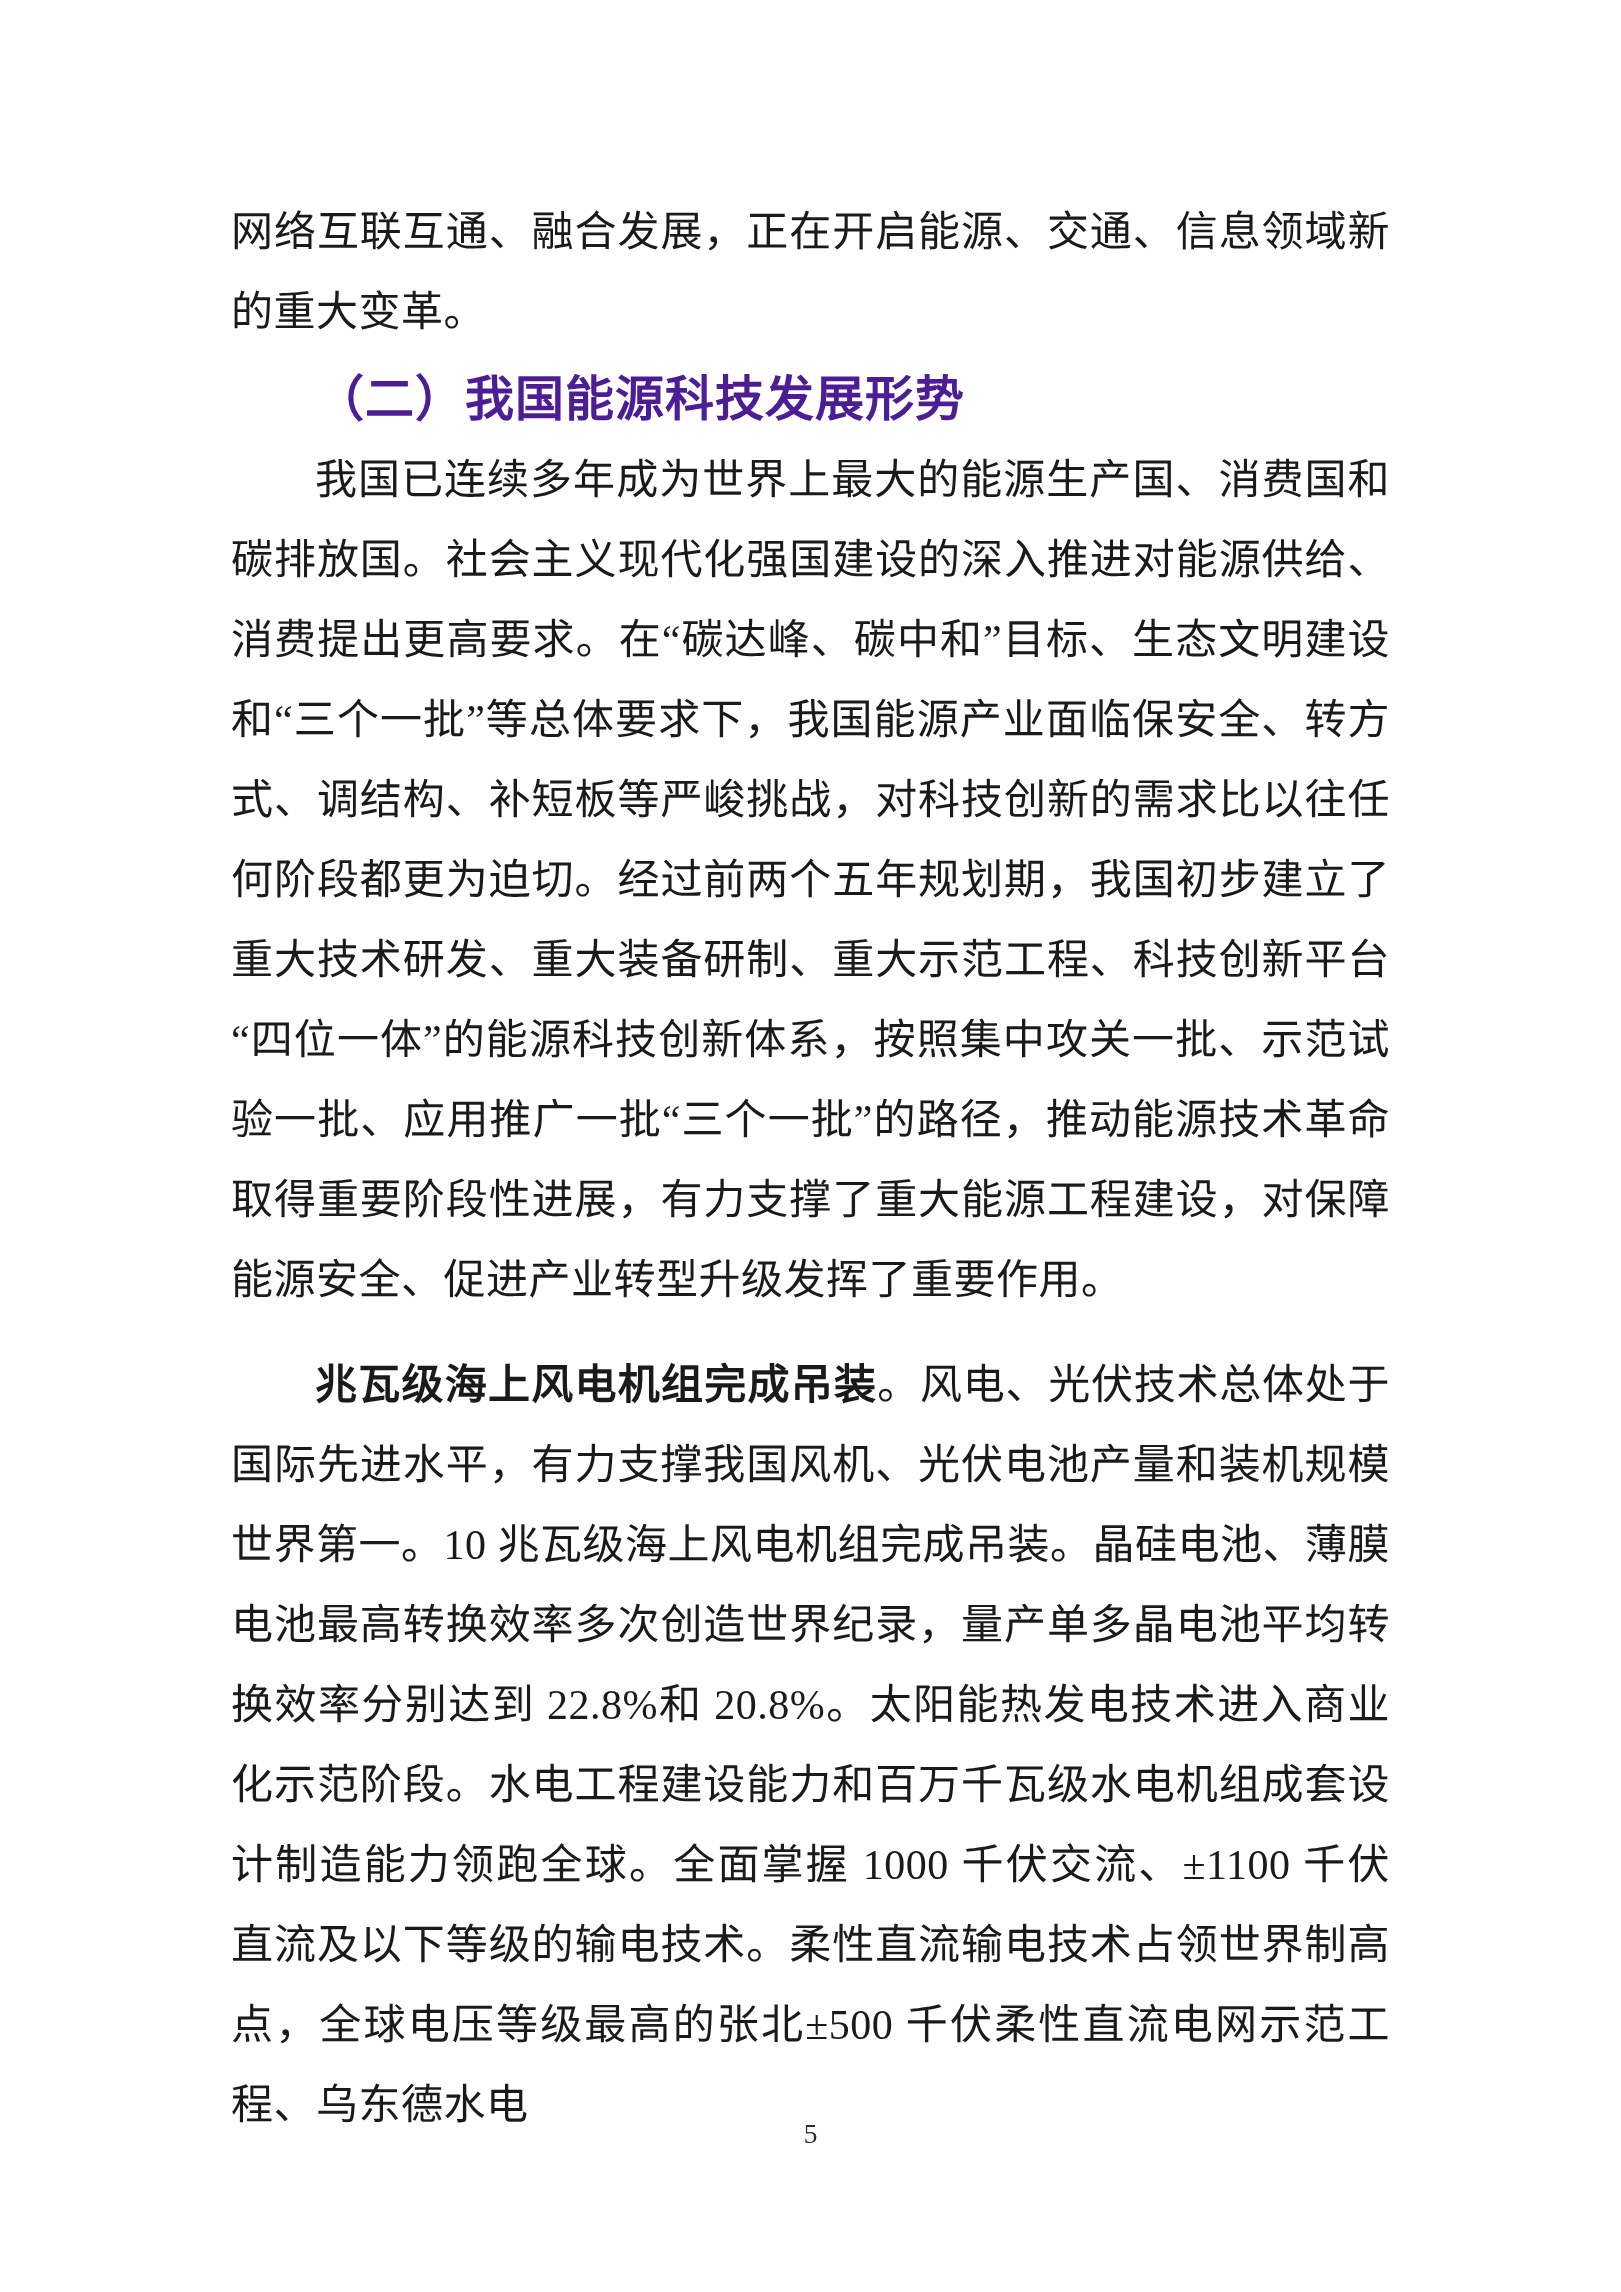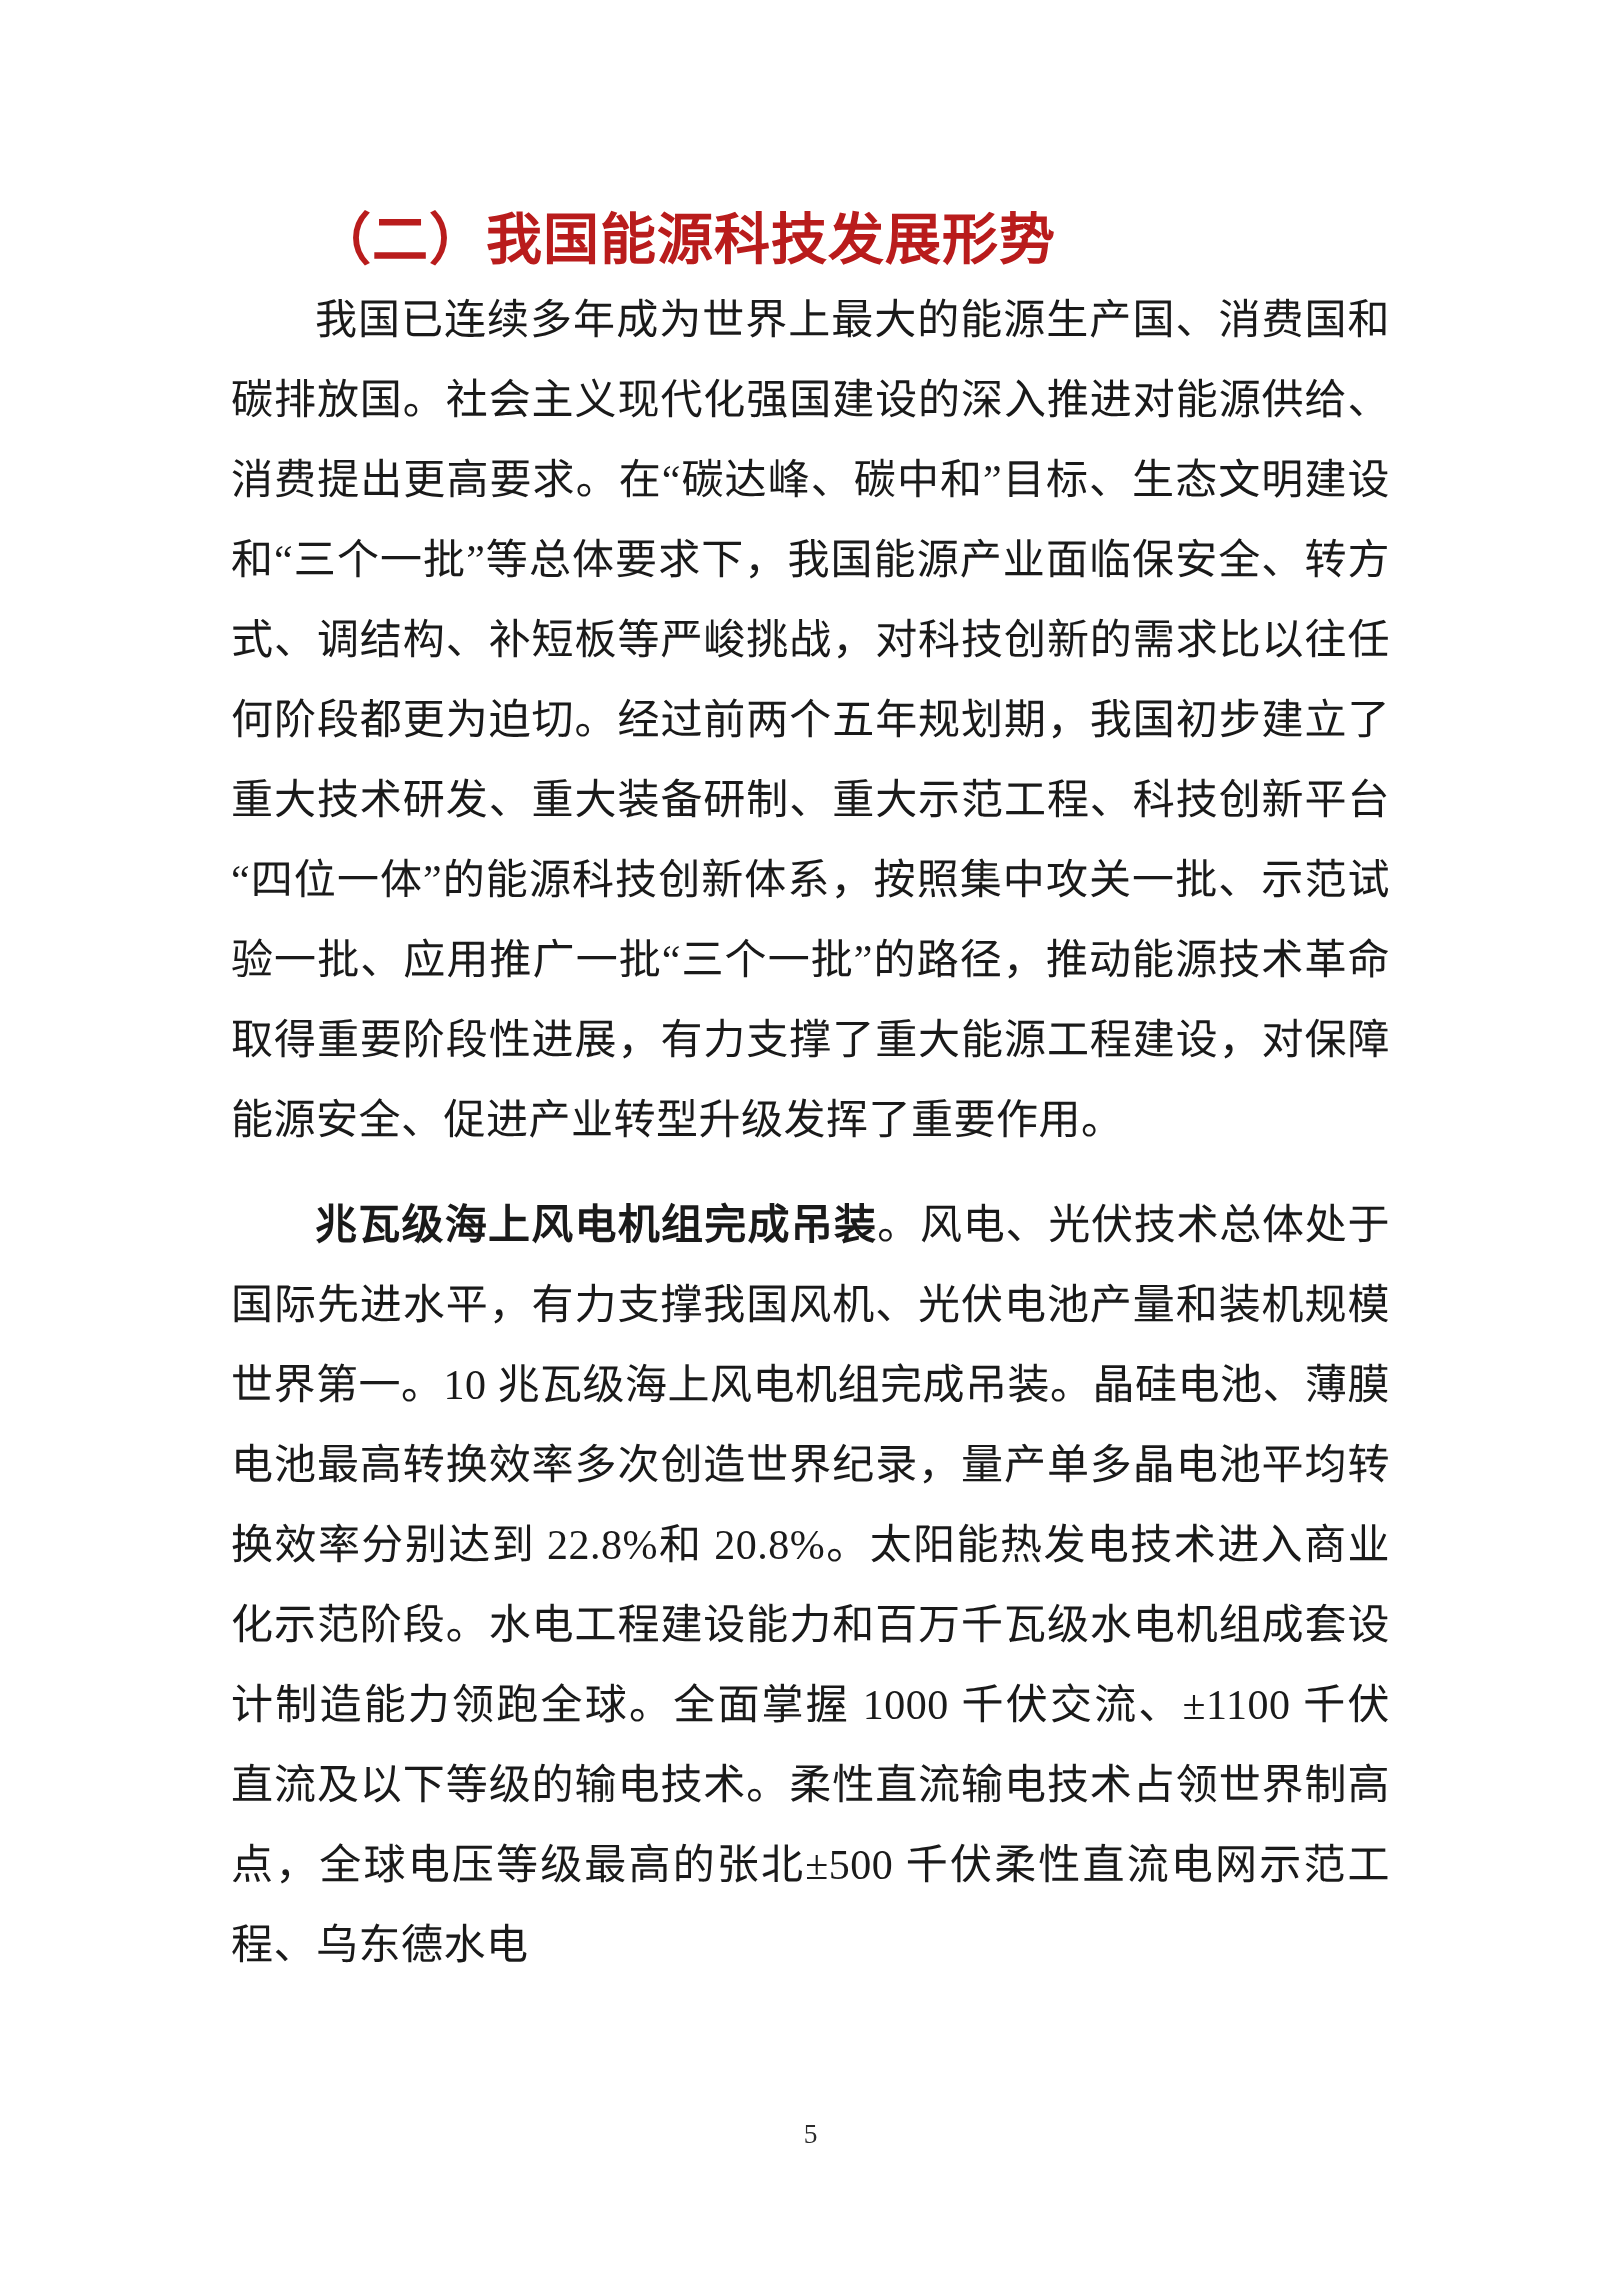--- a/index.html
+++ b/index.html
@@ -43,27 +43,27 @@
   }
   .gap-small {
     height: 7.8px;
   }
   .gap-med {
     height: 25.5px;
   }
   
   .heading {
     font-family: "Liberation Serif", "DejaVu Serif", serif;
-    font-size: 56px;
+    font-size: 49px;
     line-height: 80px;
     font-weight: 700;
     text-indent: 84px;
     letter-spacing: 1px;
     margin: 0;
-    color: #b91c1c;
+    color: #4c1d95;
   }
   .lead-bold {
     font-weight: 700;
     letter-spacing: 1px;
   }
   
   .folio {
     position: absolute;
     left: 0;
     top: 2119px;
@@ -74,20 +74,21 @@
     color: #2b2b2b;
   }
 </style>
 </head>
 <body>
 
 <div class="page">
 
   <div class="content">
 
+    <p class="para">网络互联互通、融合发展，正在开启能源、交通、信息领域新的重大变革。</p>
 
     <div class="gap-small"></div>
 
     <h2 class="heading">（二）我国能源科技发展形势</h2>
 
     <p class="para para-indent">我国已连续多年成为世界上最大的能源生产国、消费国和碳排放国。社会主义现代化强国建设的深入推进对能源供给、消费提出更高要求。在“碳达峰、碳中和”目标、生态文明建设和“三个一批”等总体要求下，我国能源产业面临保安全、转方式、调结构、补短板等严峻挑战，对科技创新的需求比以往任何阶段都更为迫切。经过前两个五年规划期，我国初步建立了重大技术研发、重大装备研制、重大示范工程、科技创新平台“四位一体”的能源科技创新体系，按照集中攻关一批、示范试验一批、应用推广一批“三个一批”的路径，推动能源技术革命取得重要阶段性进展，有力支撑了重大能源工程建设，对保障能源安全、促进产业转型升级发挥了重要作用。</p>
 
     <div class="gap-med"></div>
 
     <p class="para para-indent"><span class="lead-bold">兆瓦级海上风电机组完成吊装</span><span>。风电、光伏技术总体处于国际先进水平，有力支撑我国风机、光伏电池产量和装机规模世界第一。10 兆瓦级海上风电机组完成吊装。晶硅电池、薄膜电池最高转换效率多次创造世界纪录，量产单多晶电池平均转换效率分别达到 22.8%和 20.8%。太阳能热发电技术进入商业化示范阶段。水电工程建设能力和百万千瓦级水电机组成套设计制造能力领跑全球。全面掌握 1000 千伏交流、±1100 千伏直流及以下等级的输电技术。柔性直流输电技术占领世界制高点，全球电压等级最高的张北±500 千伏柔性直流电网示范工程、乌东德水电</span></p>

